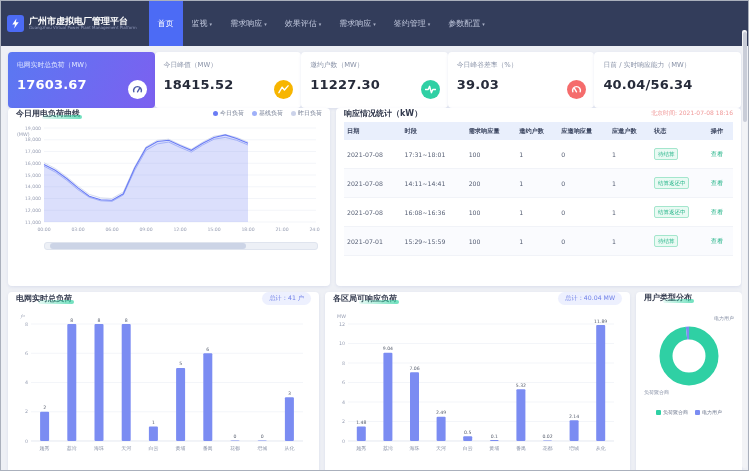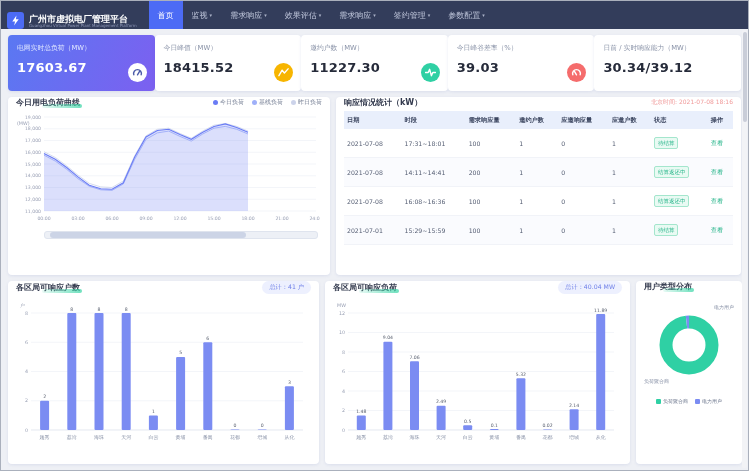--- a/index.html
+++ b/index.html
@@ -1,28 +1,28 @@
 <!DOCTYPE html>
 <html><head>
 <meta charset="utf-8">
 <style>
   html,body{margin:0;padding:0}
   body{width:749px;height:471px;background:#fff;font-family:"DejaVu Sans","Liberation Sans",sans-serif;overflow:hidden}
   .frame{width:749px;height:471px;border:1px solid #aab0bc;box-sizing:border-box;background:#eef0f5;overflow:hidden;position:relative}
-  .navbar{height:28px;background:#333d5b;display:flex;align-items:flex-end;padding:0 6px}
+  .navbar{height:45px;background:#333d5b;display:flex;align-items:center;padding:0 6px}
   .logo{width:17px;height:17px;border-radius:3px;background:#4c6bf5;display:flex;align-items:center;justify-content:center;margin-right:5px;flex:none}
   .brand{margin-right:12px;line-height:1.15}
   .brand .cn{color:#fff;font-size:9px;font-weight:bold;white-space:nowrap}
   .brand .en{color:#8f98b8;font-size:4px;white-space:nowrap}
   .nav-items{display:flex;height:100%;align-items:stretch}
   .nav-item{display:flex;align-items:center;gap:2px;padding:0 9px;font-size:8px;color:#bfc6db;cursor:pointer;white-space:nowrap}
   .nav-item.active{background:#4c6bf5;color:#fff}
   .caret{font-size:5px;opacity:.85}
   .content{padding:6px 7px}
-  .kpi-row{display:flex;margin-bottom:6px}
+  .kpi-row{display:flex;margin-bottom:0}
   .kpi{flex:1;position:relative;background:#fff;border-radius:4px;height:56px;padding:8px 9px;box-shadow:0 1px 3px rgba(80,100,180,.12);box-sizing:border-box}
   .kpi .label{font-size:6.8px;color:#8a93a8;margin-bottom:7px;white-space:nowrap}
   .kpi .value{font-size:13px;font-weight:bold;color:#262b3a;letter-spacing:.2px}
   .kpi.primary{background:linear-gradient(115deg,#5a78f2 0%,#7c60f0 100%)}
   .kpi.primary .label{color:#dfe6ff}
   .kpi.primary .value{color:#fff}
   .kpi-icon{position:absolute;right:8px;bottom:9px;width:19px;height:19px;border-radius:50%;display:flex;align-items:center;justify-content:center}
   .mid-row{display:flex;gap:6px;margin-bottom:6px}
   .panel{background:#fff;border-radius:4px;box-shadow:0 1px 3px rgba(80,100,180,.12);padding:0 8px;position:relative;box-sizing:border-box}
   .load-panel{width:322px;height:178px;flex:none}
@@ -136,21 +136,21 @@
           <div class="value">39.03</div>
           <div class="kpi-icon" style="background: rgb(245, 108, 108);">
             <svg width="11" height="11" viewBox="0 0 24 24">
               <path d="M4 17a8.5 8.5 0 1 1 16 0" fill="none" stroke="#ffffff" stroke-width="3" stroke-linecap="round"></path>
               <line x1="12" y1="17" x2="7.5" y2="9.5" stroke="#ffffff" stroke-width="3" stroke-linecap="round"></line>
             </svg>
           </div>
         </div>
         <div class="kpi">
           <div class="label">日前 / 实时响应能力（MW）</div>
-          <div class="value">30.34/39.12</div>
+          <div class="value">40.04/56.34</div>
         </div>
       </div>
 
     <div class="mid-row">
       <div class="panel load-panel">
         <div class="panel-head">
           <div class="panel-title accent">今日用电负荷曲线</div>
           <div class="legend" id="load-legend">
               <span style="display: inline-flex; align-items: center;">
                 <span class="dot" style="background: rgb(106, 124, 245);"></span>
@@ -265,21 +265,21 @@
                 <td><span class="action-link">查看</span></td>
               </tr>
             </tbody>
         </table>
       </div>
     </div>
 
     <div class="bottom-row">
       <div class="panel bar-panel">
         <div class="panel-head">
-          <div class="panel-title accent">各区局可响应户数</div>
+          <div class="panel-title accent">电网实时总负荷</div>
           <div class="total-badge">总计：41 户</div>
         </div>
         <svg id="bar-chart-1" width="293" height="148">
             <line x1="15" x2="287" y1="133" y2="133" stroke="#d9dee9" stroke-width="0.7"></line>
             <text x="12" y="134.7" font-size="4.8" fill="#9aa1b5" text-anchor="end">0</text>
             <line x1="15" x2="287" y1="103.75" y2="103.75" stroke="#eef1f7" stroke-width="0.7"></line>
             <text x="12" y="105.45" font-size="4.8" fill="#9aa1b5" text-anchor="end">2</text>
             <line x1="15" x2="287" y1="74.5" y2="74.5" stroke="#eef1f7" stroke-width="0.7"></line>
             <text x="12" y="76.2" font-size="4.8" fill="#9aa1b5" text-anchor="end">4</text>
             <line x1="15" x2="287" y1="45.25" y2="45.25" stroke="#eef1f7" stroke-width="0.7"></line>

